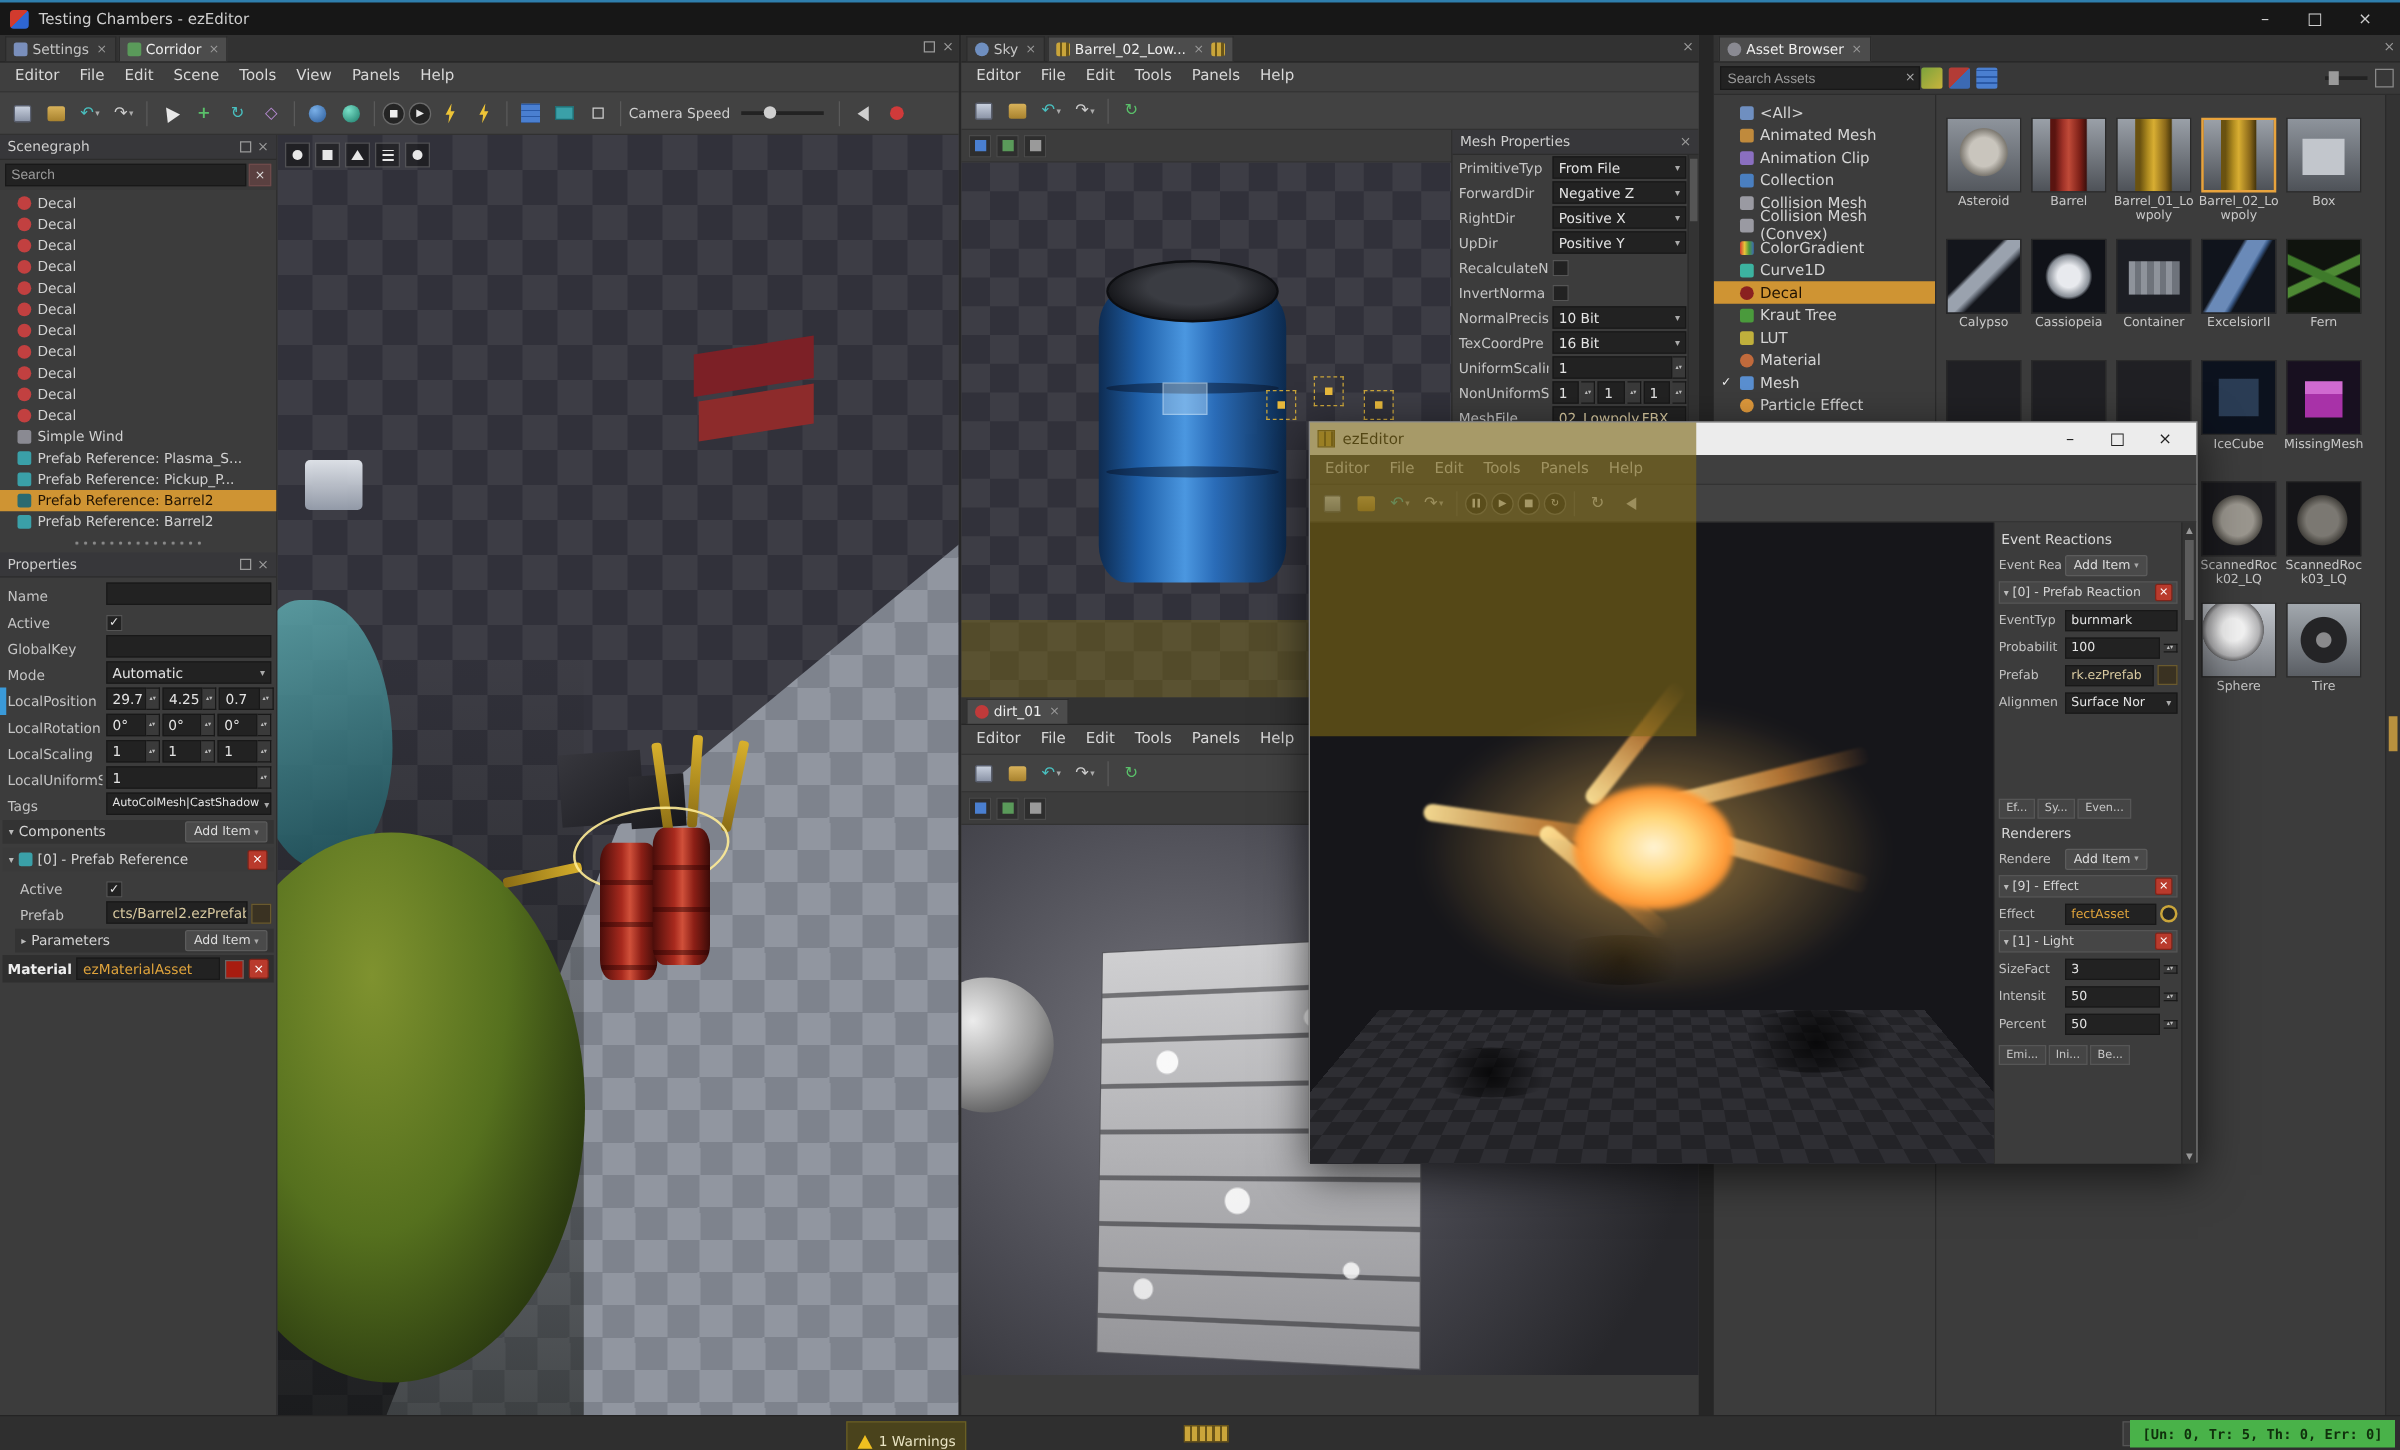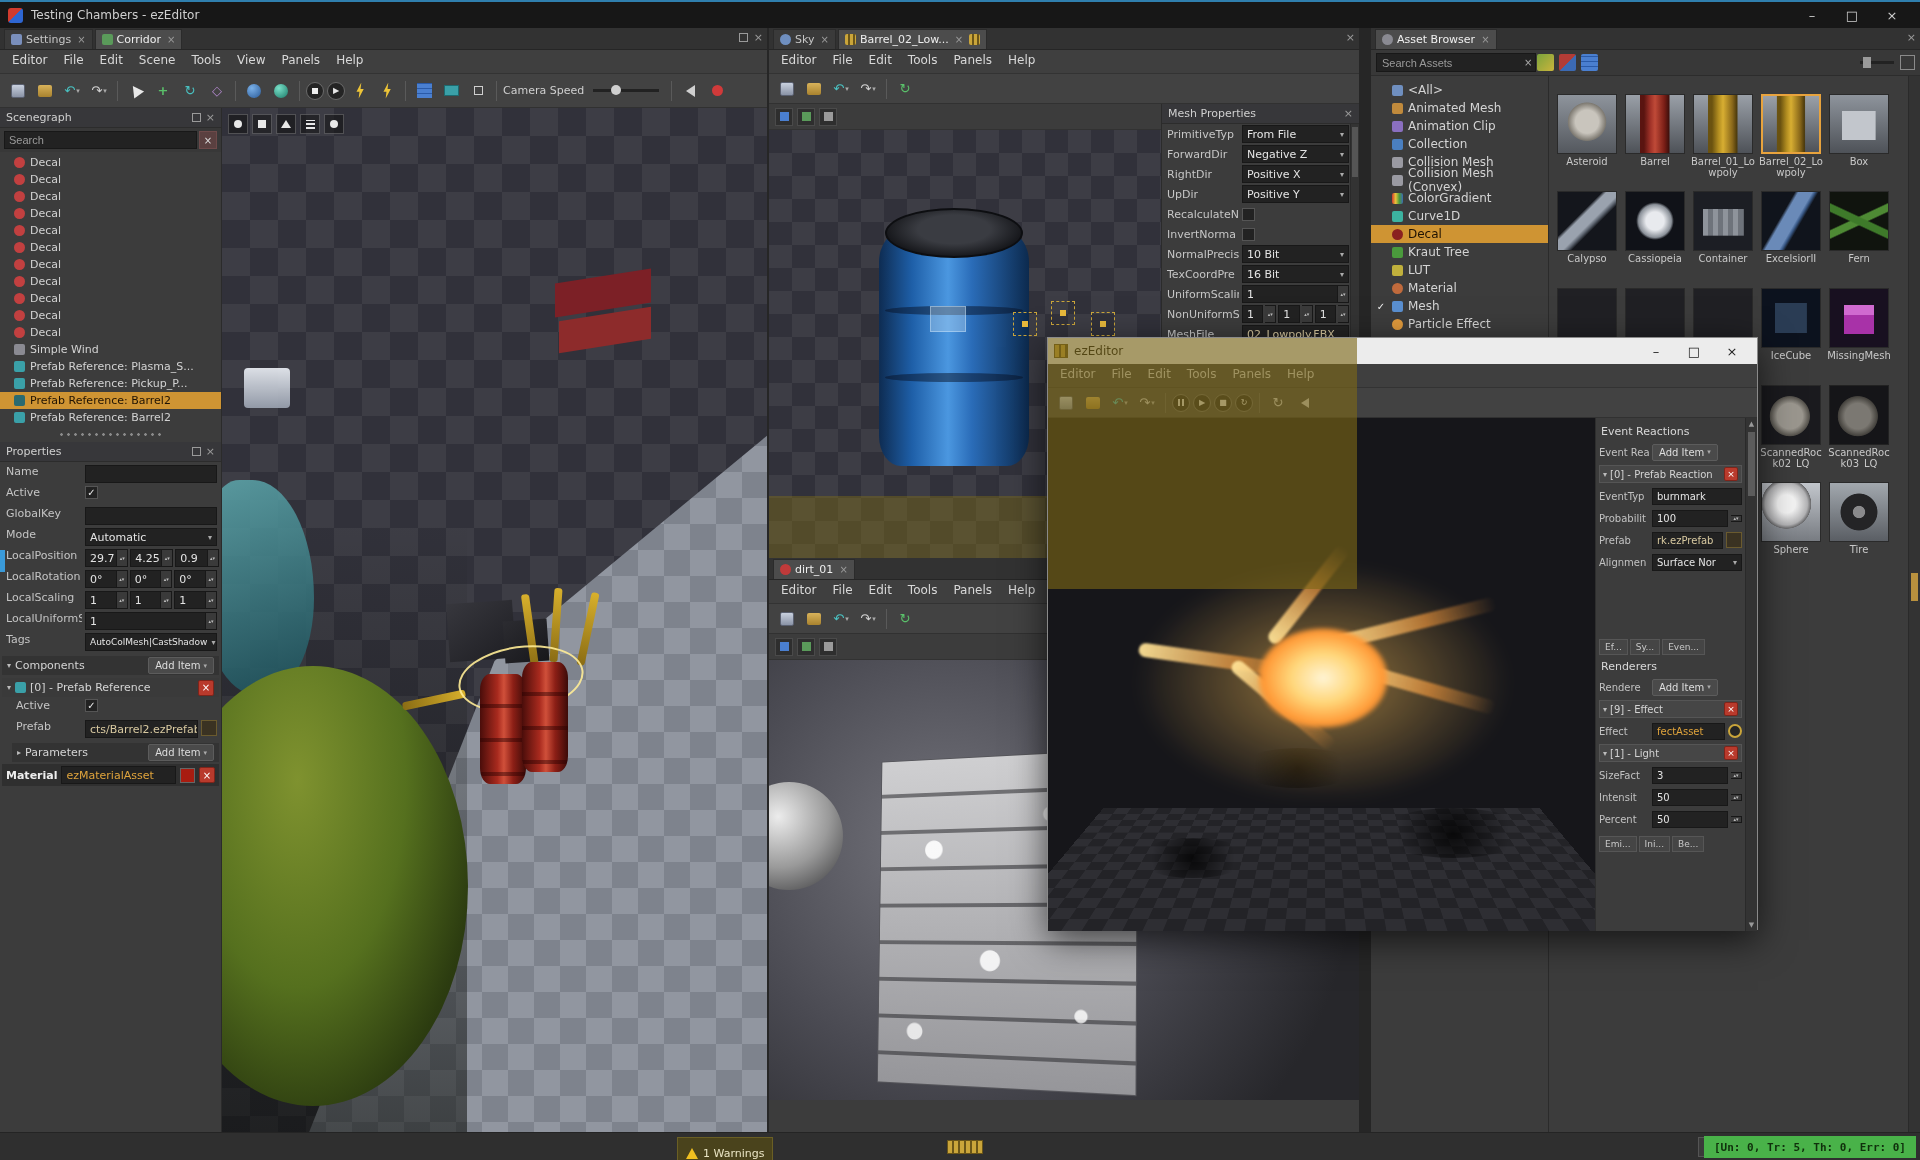--- a/index.html
+++ b/index.html
@@ -55,21 +55,21 @@
 .searchrow{height:24px;display:flex;align-items:center;gap:2px;padding:2px 4px;background:#383838}
 .search{flex:1;height:18px;background:#222;border:1px solid #181818;color:#ddd;font-size:11px;padding:0 4px;outline:none}
 .search::placeholder{color:#9a9a9a}
 .clearbtn{width:18px;height:18px;background:#5a4040;border:1px solid #6e4a4a;color:#ddd;font-size:10px;display:flex;align-items:center;justify-content:center}
 .tree{padding-top:2px}
 .titem{height:17px;display:flex;align-items:center;gap:5px;padding:0 4px 0 14px;font-size:11px;color:#d2d2d2;white-space:nowrap;overflow:hidden}
 .titem.selected{background:#cf9433;color:#201303}
 .ti{width:11px;height:11px;border-radius:2px;flex:none}
 .dots{height:12px;background:radial-gradient(circle,#8a8a8a 1px,transparent 1.6px) 50% 50%/7px 5px repeat-x;background-size:7px 5px;margin:2px 60px}
 .props{position:relative;padding:2px 0;flex:1}
-.prow{display:flex;align-items:flex-start;gap:3px;padding:1px 4px 1px 6px;height:21px}
+.prow{display:flex;align-items:flex-end;gap:3px;padding:1px 4px 1px 6px;height:21px}
 .plabel{width:76px;flex:none;font-size:11px;color:#c4c4c4;white-space:nowrap;overflow:hidden}
 .triple{display:flex;flex:1;gap:2px}
 .num{display:flex;flex:1;min-width:0}
 .num .inp{flex:1;min-width:0}
 .crow{height:19px;background:#333;display:flex;align-items:center;gap:4px;padding:0 5px;margin:3px 2px 1px;font-size:11px}
 .caret{font-size:8px;color:#bbb}
 .focus-bar{position:absolute;left:0;top:88px;width:5px;height:22px;background:#3a9ad9}
 .matrow{background:#2f2f2f;margin:2px 2px;padding:2px 4px;display:flex;align-items:center;gap:4px}
 .swatch{width:15px;height:15px;background:#a81c10;border:1px solid #666}
 .pickbtn{width:16px;height:16px;background:#3a3222;border:1px solid #6a5a2e}
@@ -429,21 +429,21 @@
                 <div class="spin">▴▾</div>
               </div>
             <div class="num">
                 <div class="inp">
                   <span>4.25</span>
                 </div>
                 <div class="spin">▴▾</div>
               </div>
             <div class="num">
                 <div class="inp">
-                  <span>0.9</span>
+                  <span>0.7</span>
                 </div>
                 <div class="spin">▴▾</div>
               </div>
           </div>
         </div>
         <div class="prow">
             <span class="plabel">LocalRotation</span>
           <div class="triple">
             <div class="num">
                 <div class="inp">

